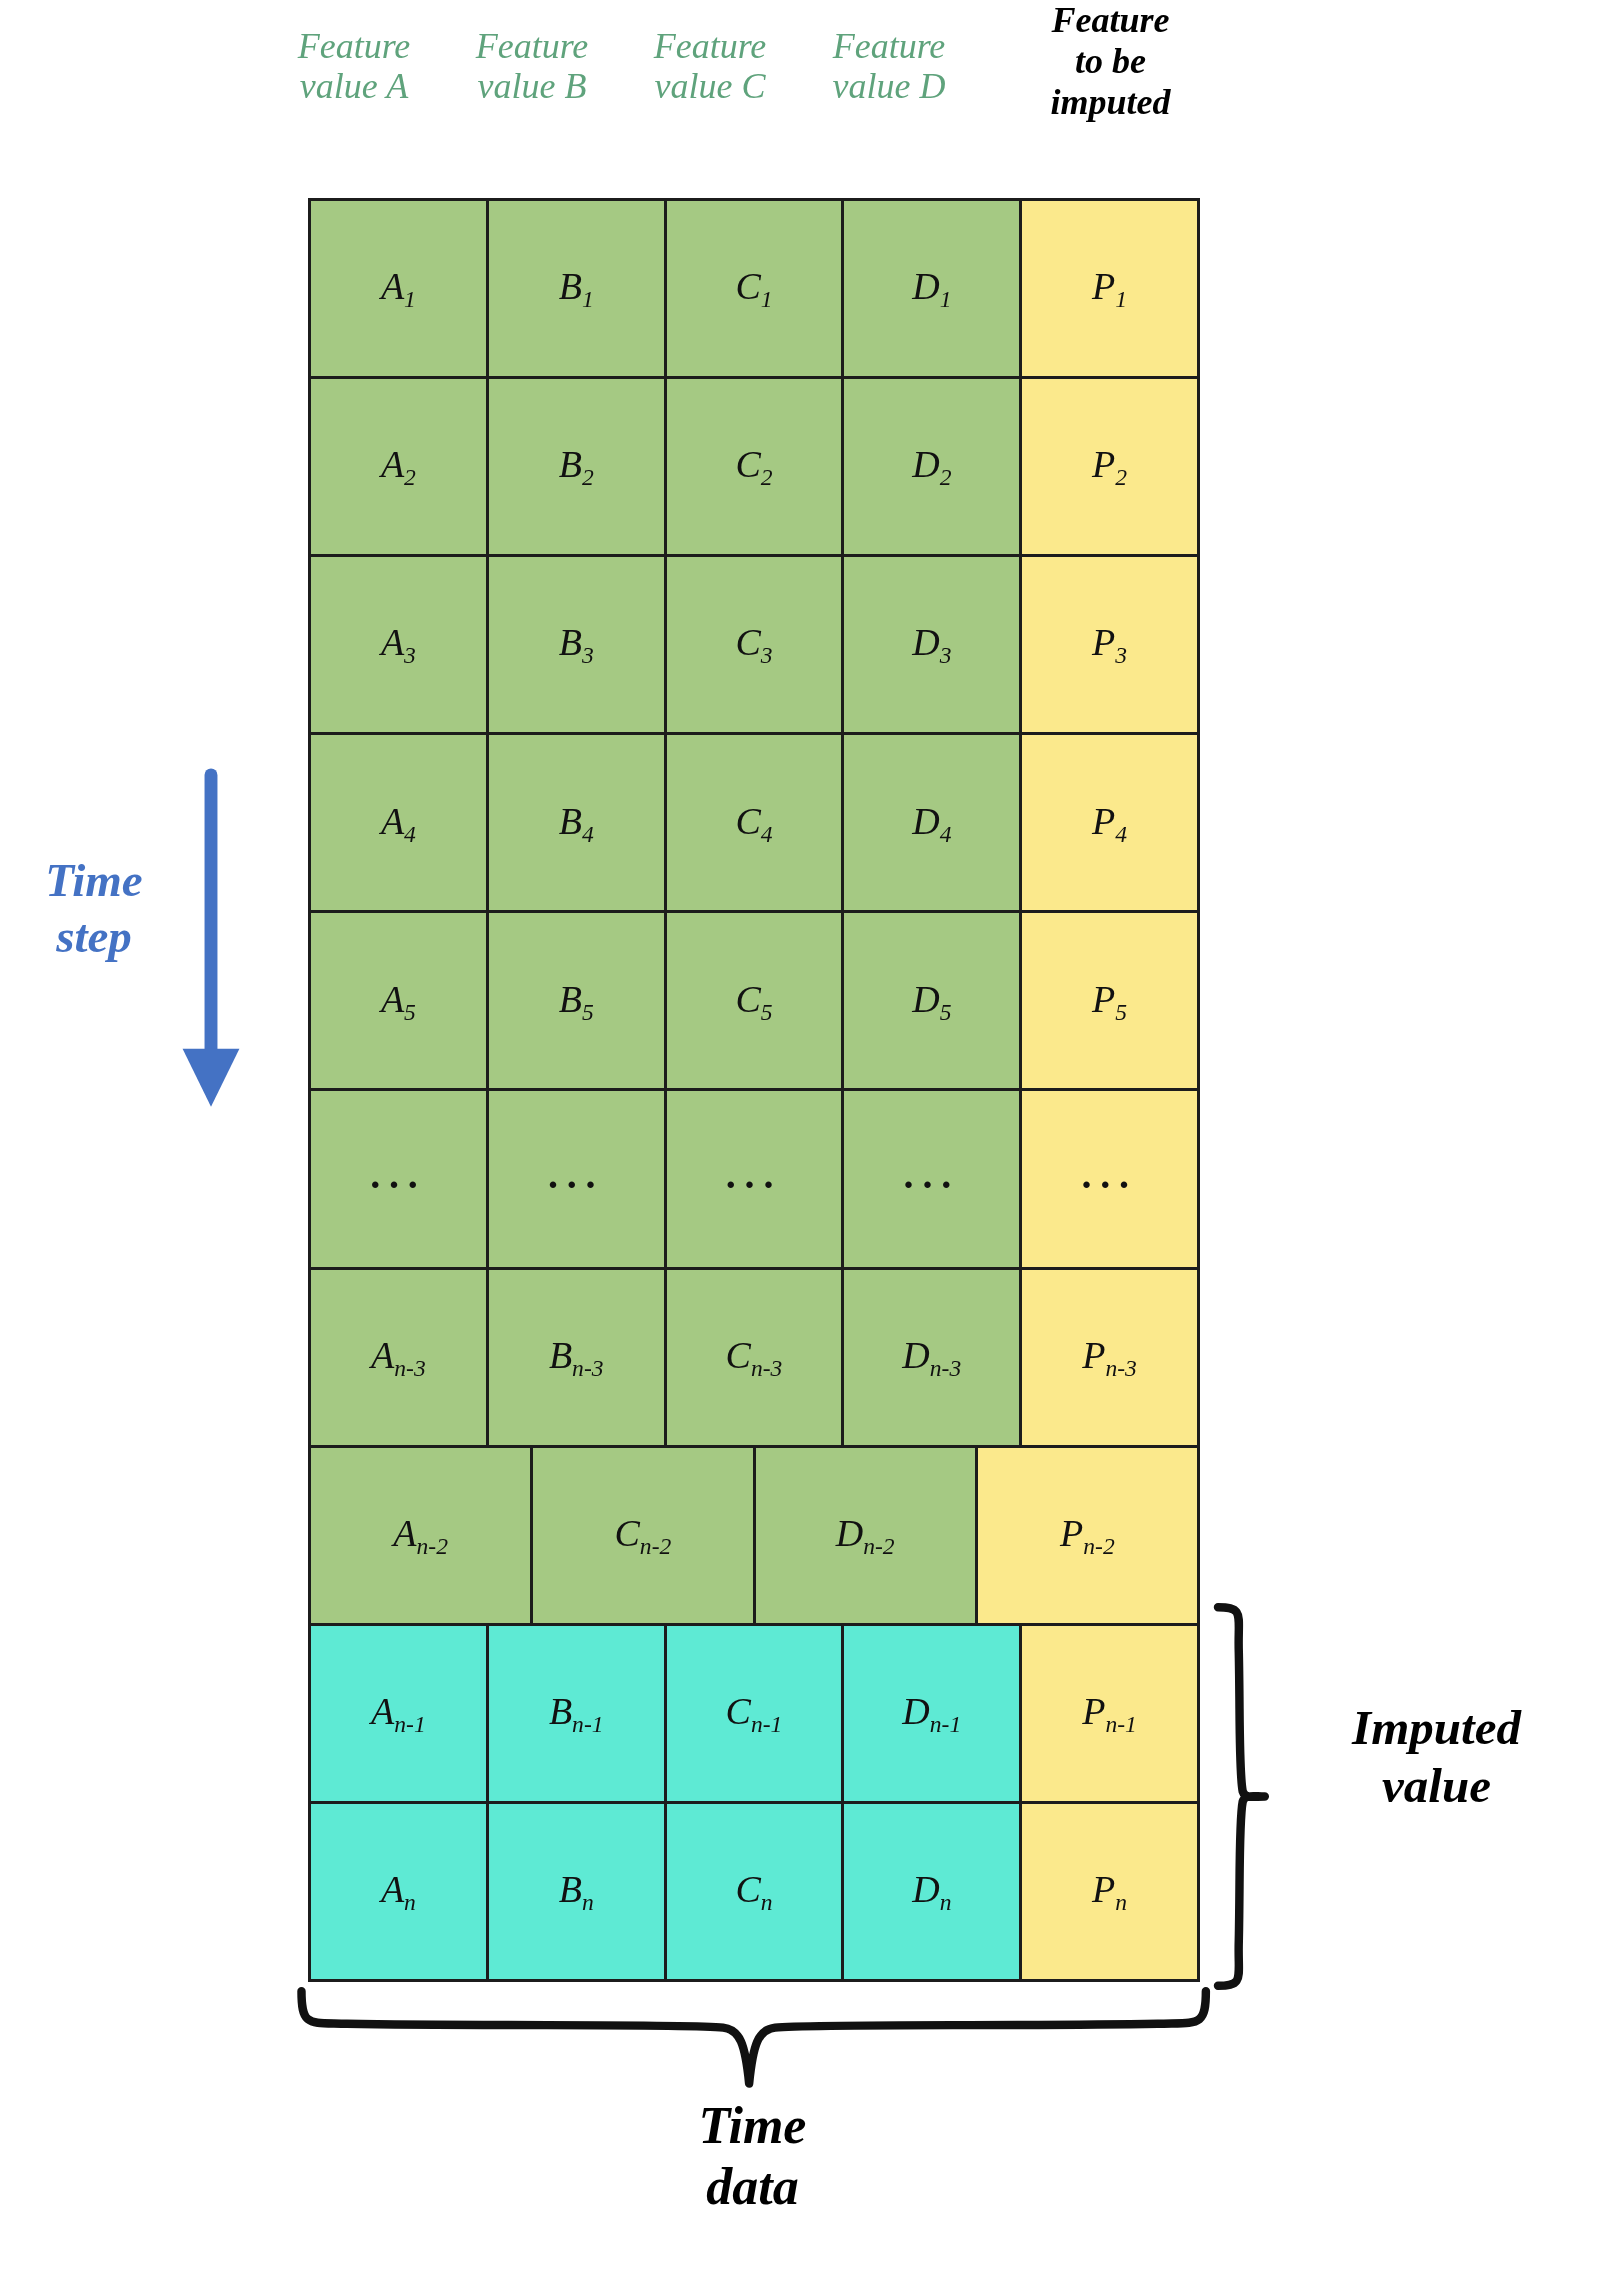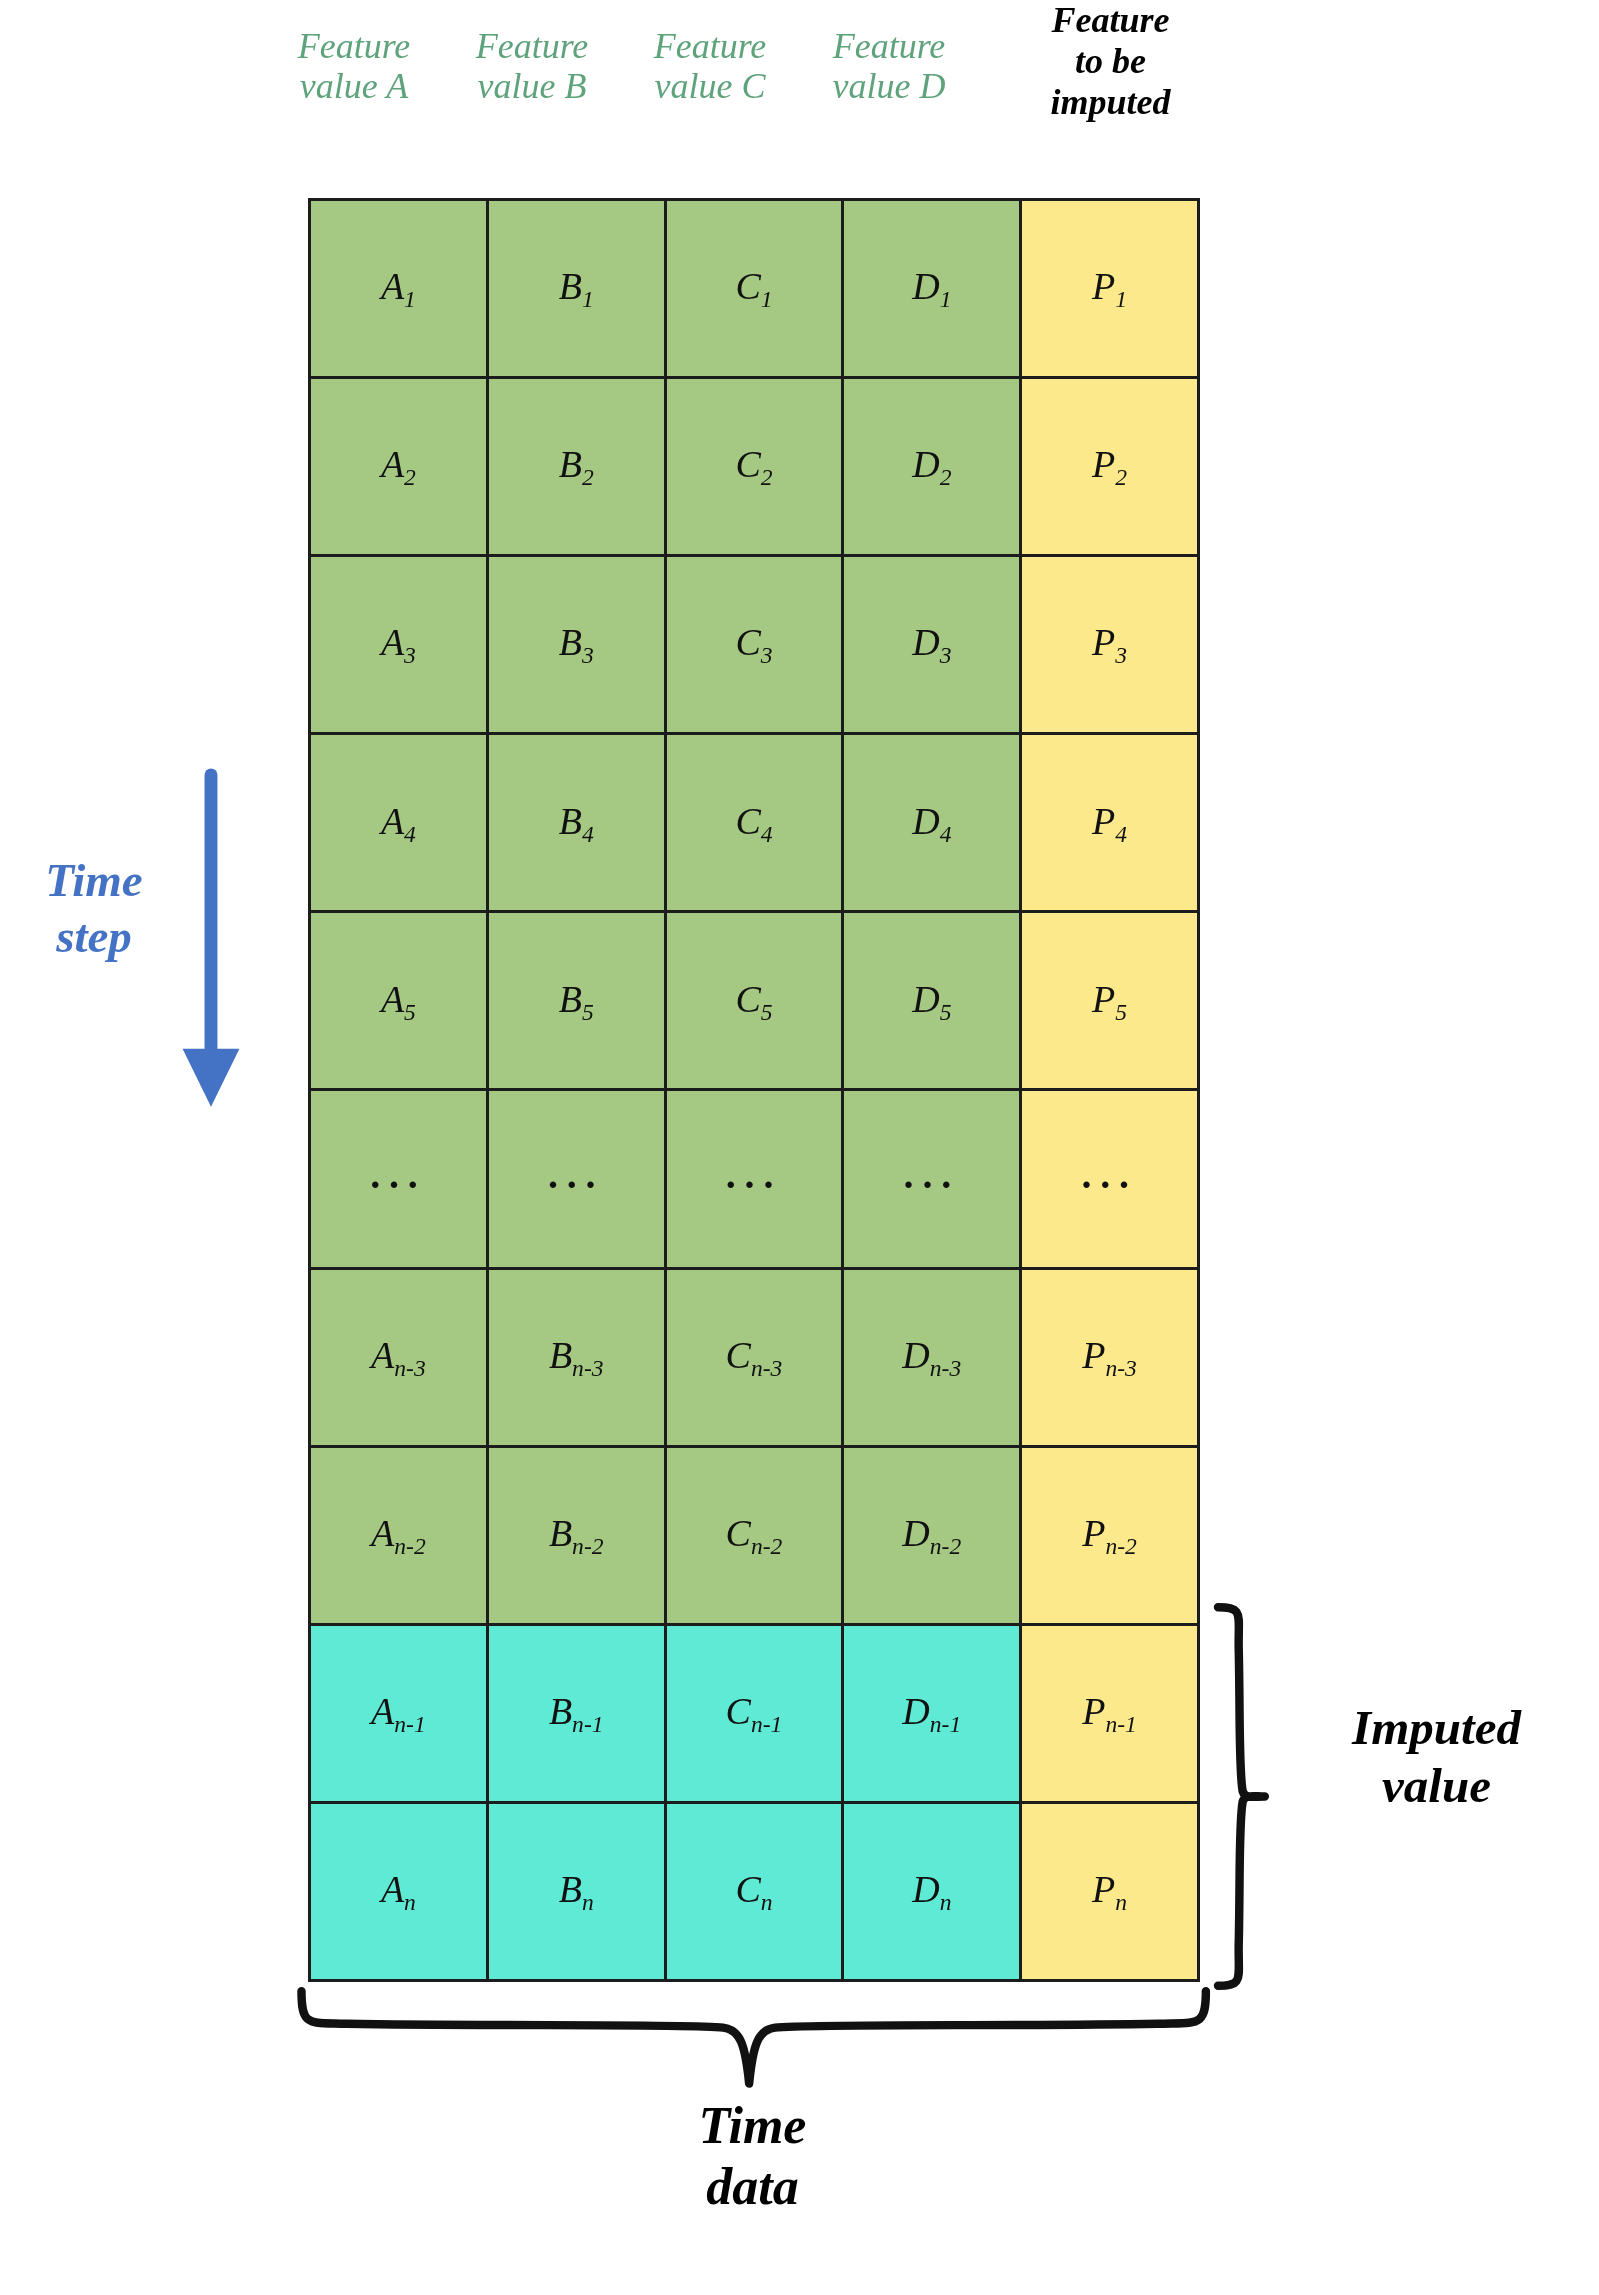--- a/index.html
+++ b/index.html
@@ -299,23 +299,20 @@
         </div>
         <div class="cell c-yellow">
           <span class="lbl"><span>P</span><sub>n-3</sub></span>
         </div>
       </div>
       <div class="row">
         <div class="cell c-green">
           <span class="lbl"><span>A</span><sub>n-2</sub></span>
         </div>
         <div class="cell c-green">
-          <span class="lbl"><span>B</span><sub>n-2</sub></span>
-        </div>
-        <div class="cell c-green">
           <span class="lbl"><span>C</span><sub>n-2</sub></span>
         </div>
         <div class="cell c-green">
           <span class="lbl"><span>D</span><sub>n-2</sub></span>
         </div>
         <div class="cell c-yellow">
           <span class="lbl"><span>P</span><sub>n-2</sub></span>
         </div>
       </div>
       <div class="row">

